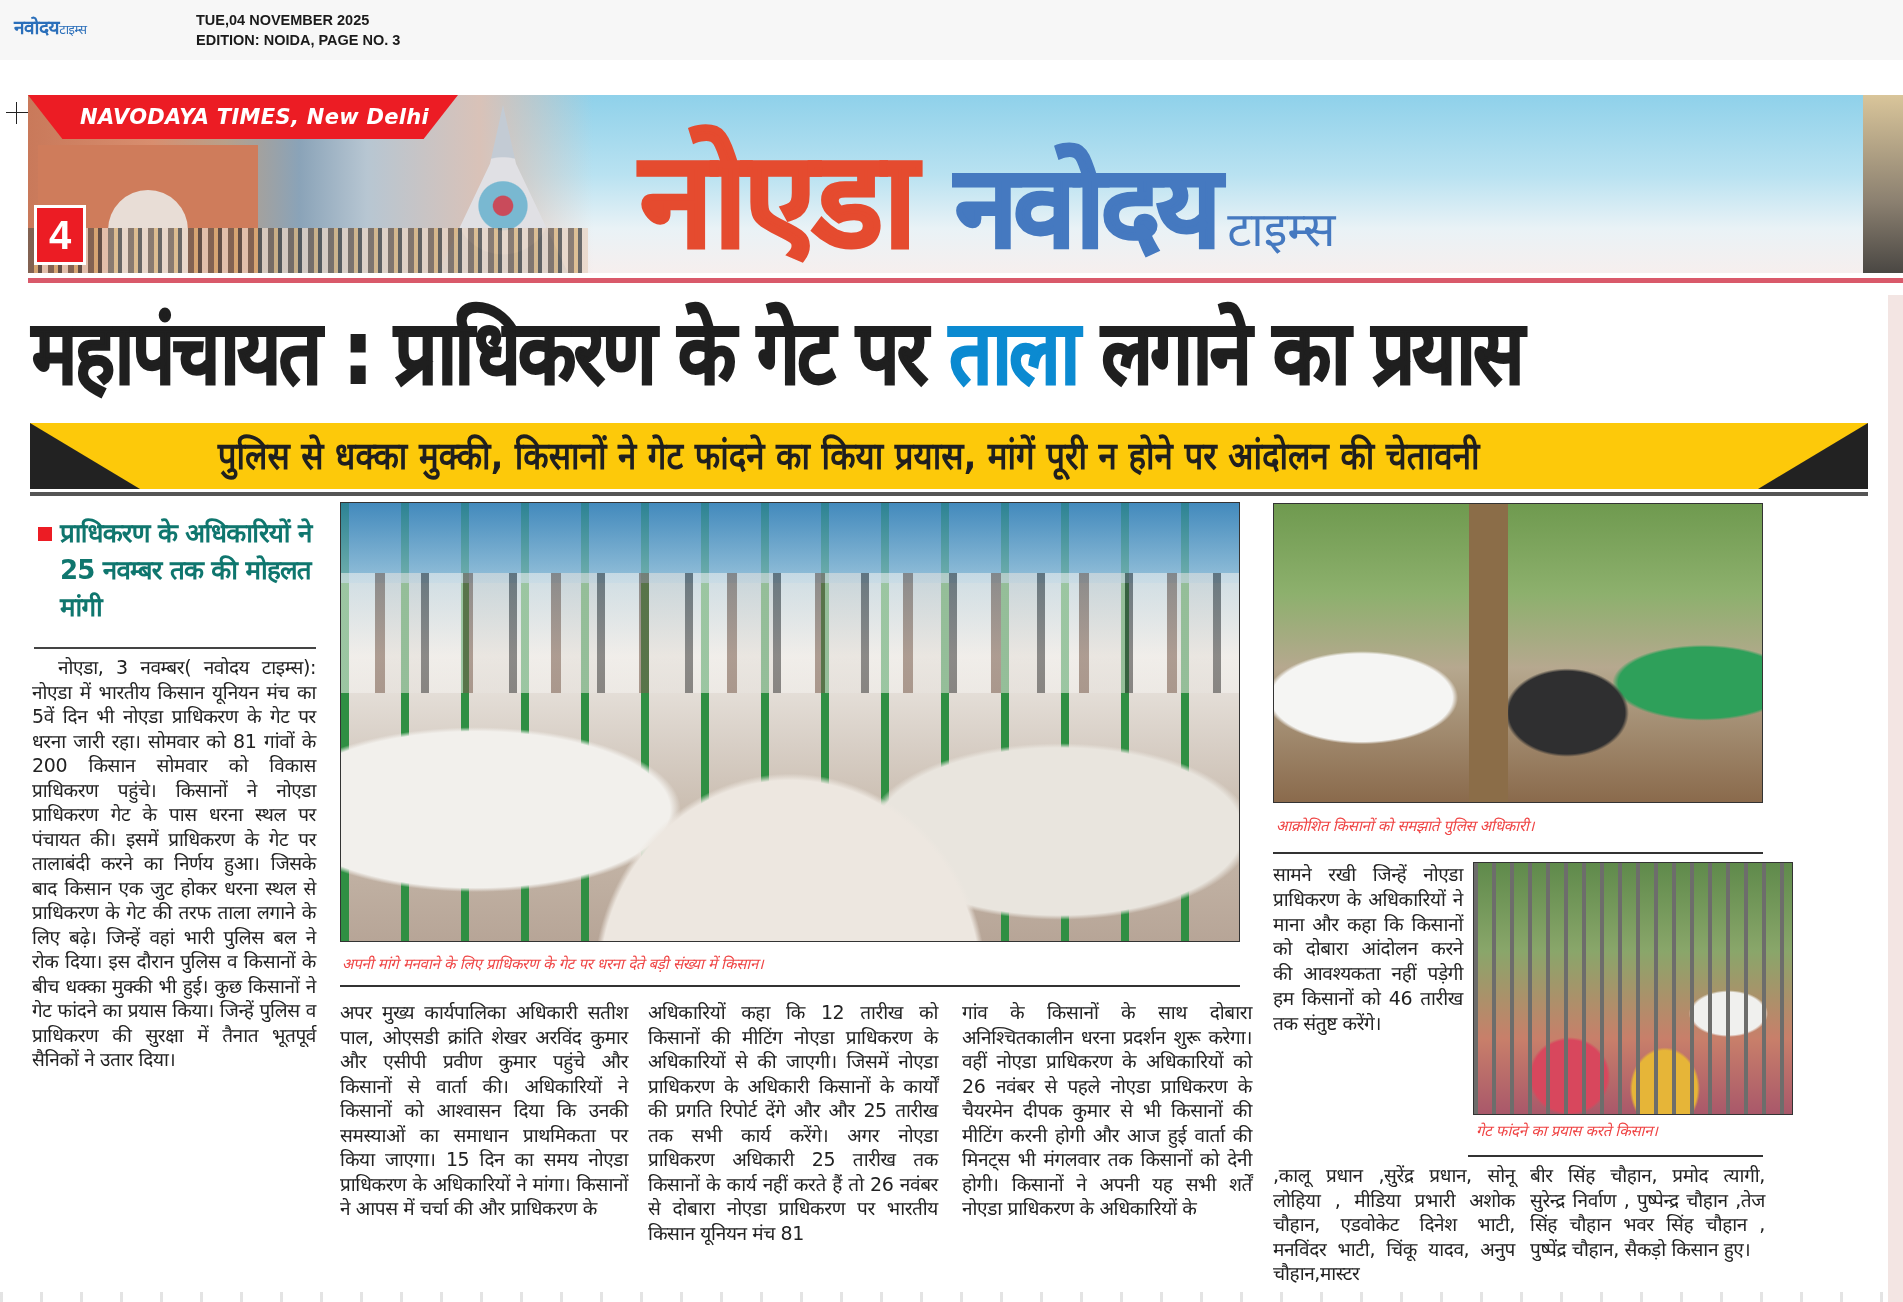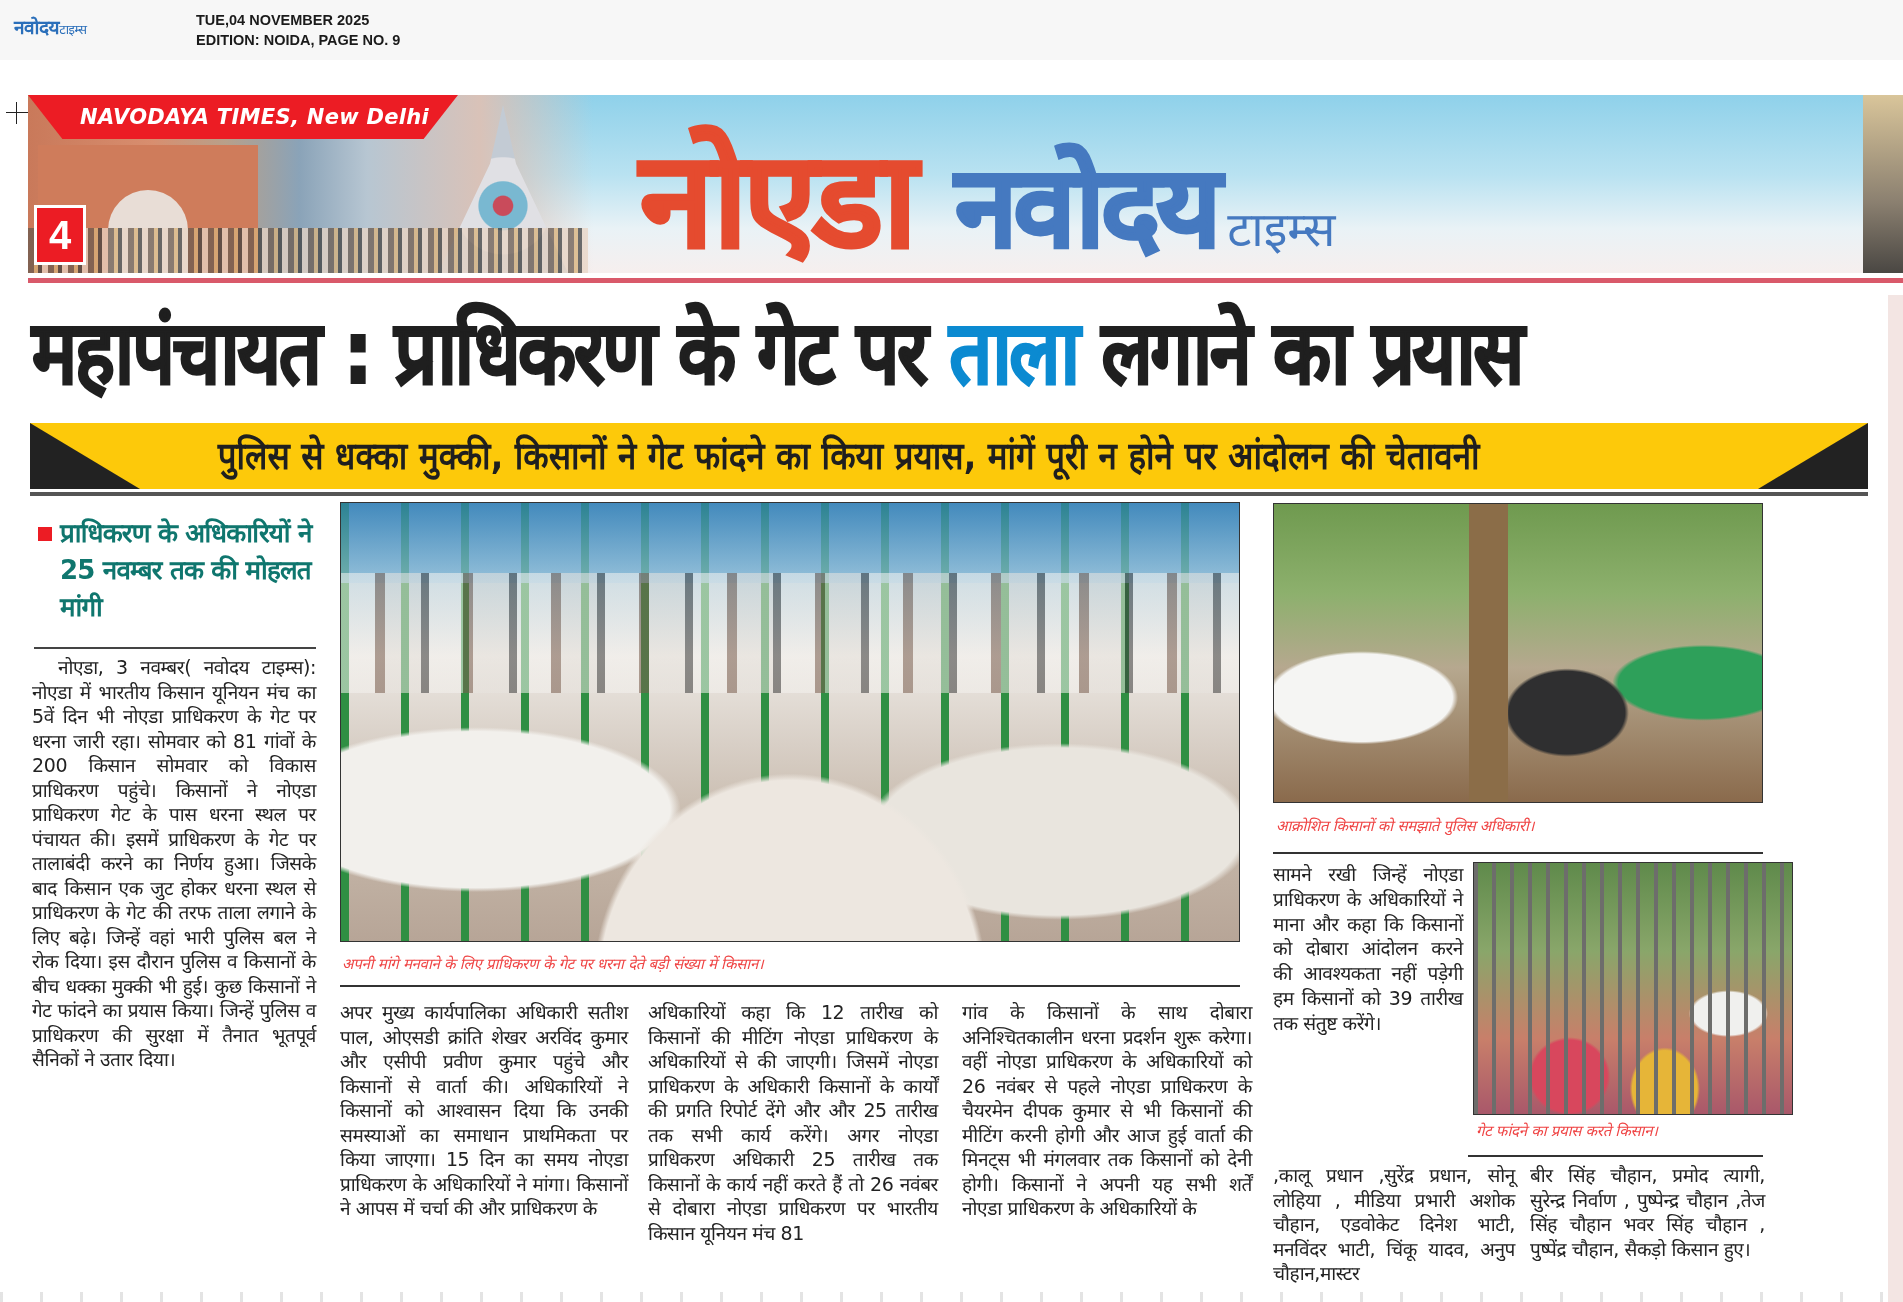--- a/index.html
+++ b/index.html
@@ -111,21 +111,21 @@
 </style>
 </head>
 <body>
 
 <div class="topbar">
   <div class="brand">
     <span>नवोदय</span><small>टाइम्स</small>
   </div>
   <div class="meta">
     <div>TUE,04 NOVEMBER 2025</div>
-    <div>EDITION: NOIDA, PAGE NO. 9</div>
+    <div>EDITION: NOIDA, PAGE NO. 3</div>
   </div>
 </div>
 
 <div class="crosshair"></div>
 
 <div class="masthead">
   <div class="mh-photo">
     <div class="arch"></div>
     <div class="temple"></div>
     <div class="crowd"></div>
@@ -163,21 +163,21 @@
   <div class="people"></div>
 </div>
 <div class="caption cap-main">अपनी मांगे मनवाने के लिए प्राधिकरण के गेट पर धरना देते बड़ी संख्या में किसान।</div>
 <div class="hrule" style="left:340px; top:985px; width:900px;"></div>
 
 <div class="photo photo-right-top"></div>
 <div class="caption cap-rt">आक्रोशित किसानों को समझाते पुलिस अधिकारी।</div>
 <div class="hrule" style="left:1273px; top:852px; width:490px;"></div>
 
 <div class="col col-r1">
-  <p>सामने रखी जिन्हें नोएडा प्राधिकरण के अधिकारियों ने माना और कहा कि किसानों को दोबारा आंदोलन करने की आवश्यकता नहीं पड़ेगी हम किसानों को 39 तारीख तक संतुष्ट करेंगे।</p>
+  <p>सामने रखी जिन्हें नोएडा प्राधिकरण के अधिकारियों ने माना और कहा कि किसानों को दोबारा आंदोलन करने की आवश्यकता नहीं पड़ेगी हम किसानों को 46 तारीख तक संतुष्ट करेंगे।</p>
 </div>
 <div class="photo photo-right-bot"></div>
 <div class="caption cap-rb">गेट फांदने का प्रयास करते किसान।</div>
 <div class="hrule" style="left:1468px; top:1155px; width:295px;"></div>
 
 <div class="col col-b1">
     <p>अपर मुख्य कार्यपालिका अधिकारी सतीश पाल, ओएसडी क्रांति शेखर अरविंद कुमार और एसीपी प्रवीण कुमार पहुंचे और किसानों से वार्ता की। अधिकारियों ने किसानों को आश्वासन दिया कि उनकी समस्याओं का समाधान प्राथमिकता पर किया जाएगा। 15 दिन का समय नोएडा प्राधिकरण के अधिकारियों ने मांगा। किसानों ने आपस में चर्चा की और प्राधिकरण के</p>
   </div>
 <div class="col col-b2">
     <p>अधिकारियों कहा कि 12 तारीख को किसानों की मीटिंग नोएडा प्राधिकरण के अधिकारियों से की जाएगी। जिसमें नोएडा प्राधिकरण के अधिकारी किसानों के कार्यों की प्रगति रिपोर्ट देंगे और और 25 तारीख तक सभी कार्य करेंगे। अगर नोएडा प्राधिकरण अधिकारी 25 तारीख तक किसानों के कार्य नहीं करते हैं तो 26 नवंबर से दोबारा नोएडा प्राधिकरण पर भारतीय किसान यूनियन मंच 81</p>

